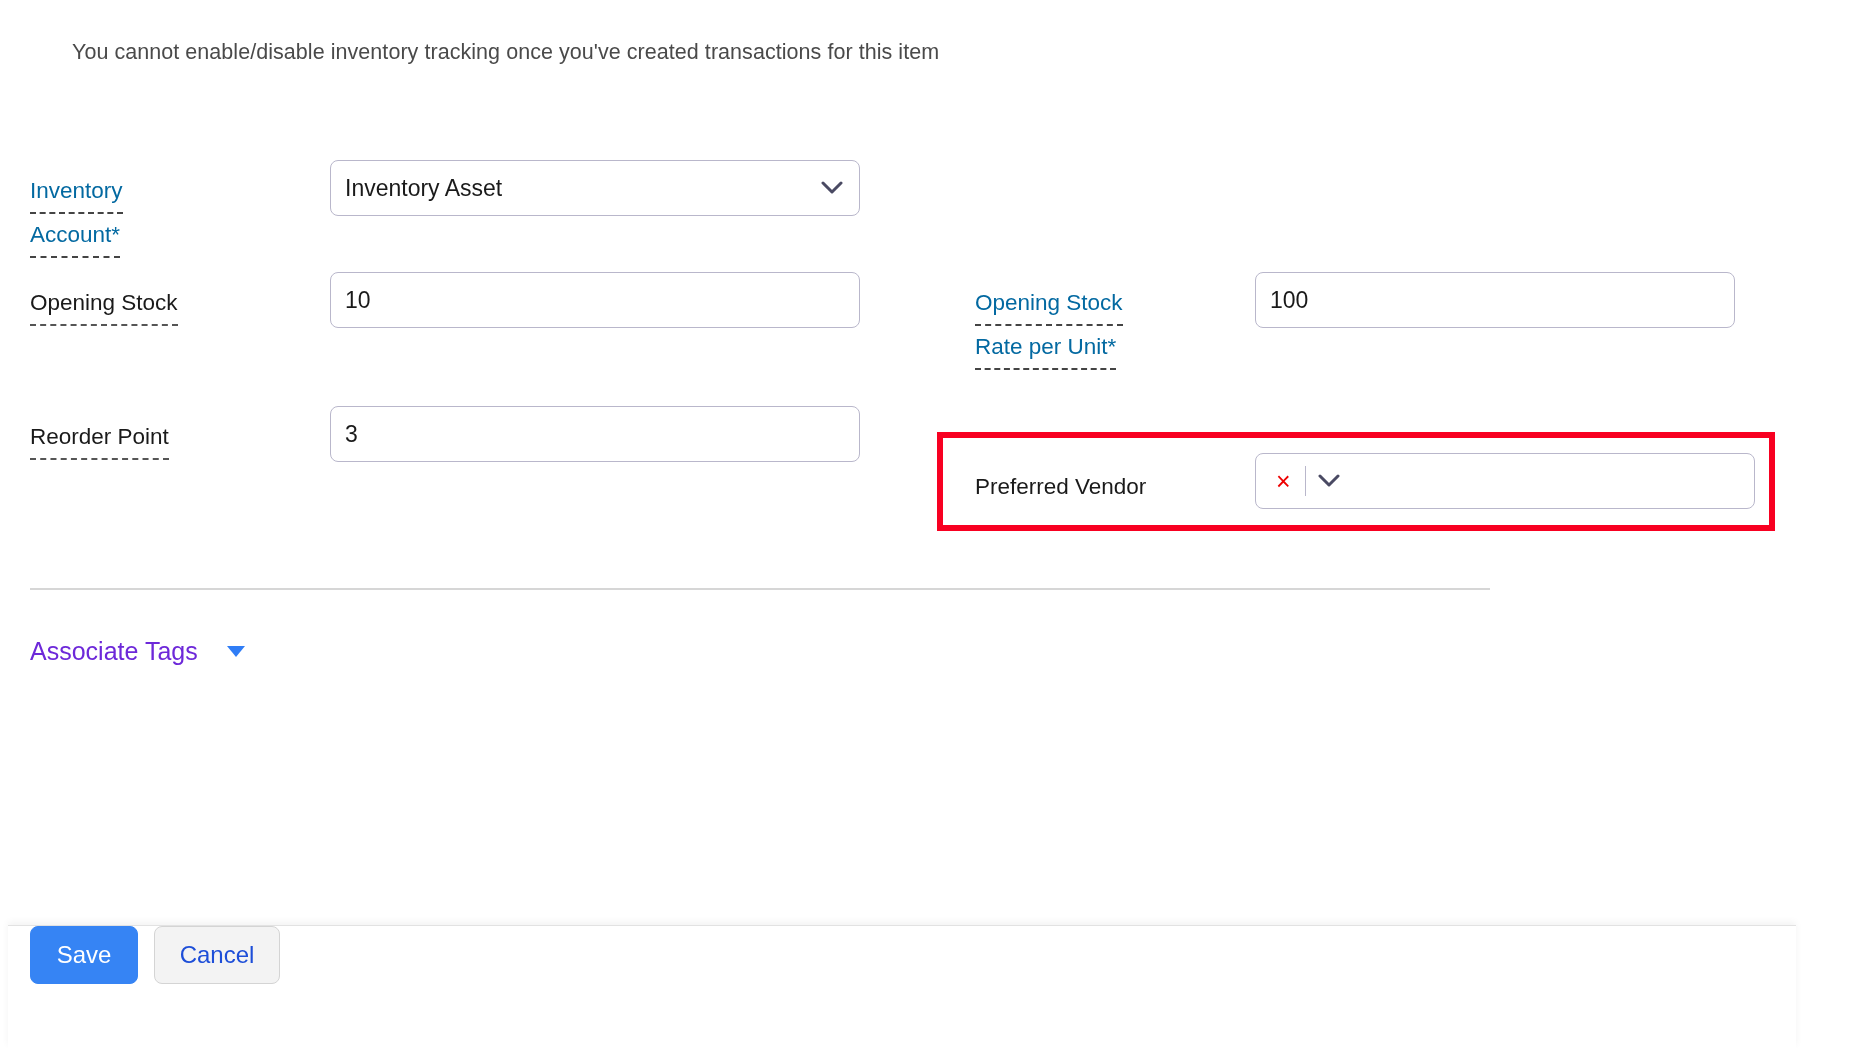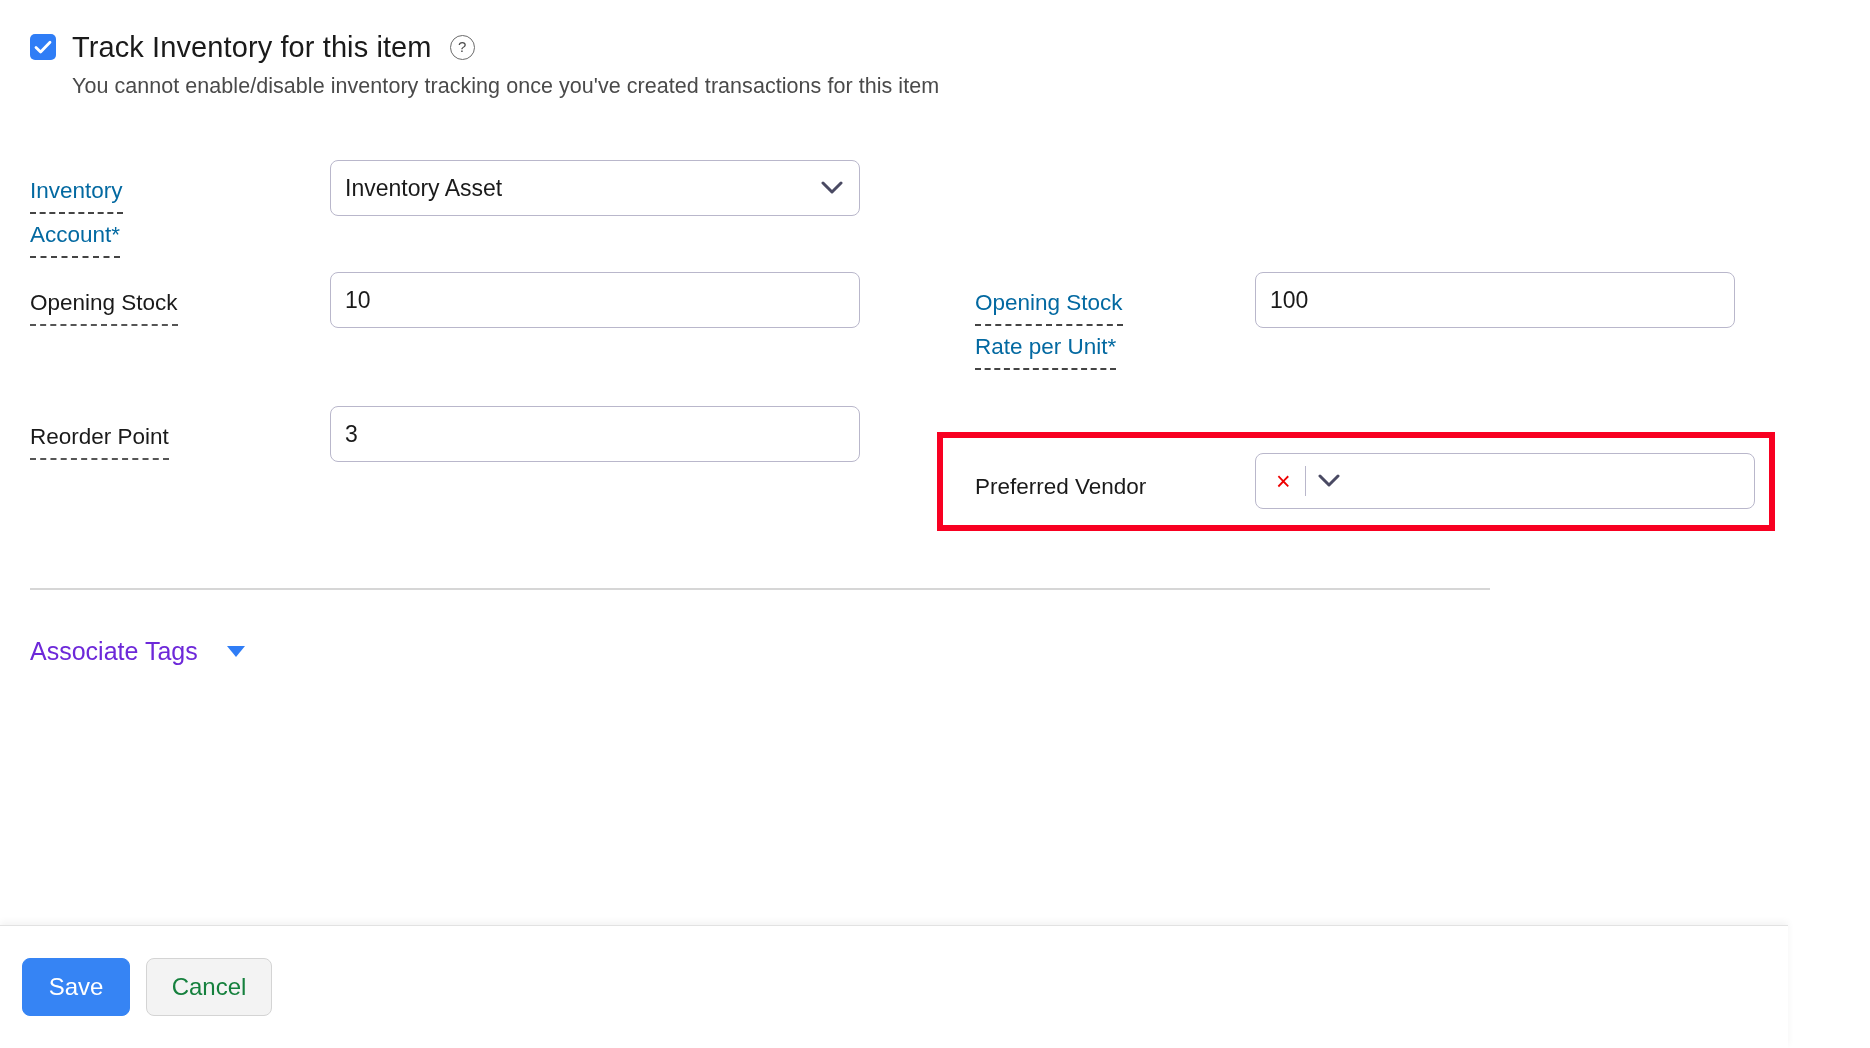--- a/index.html
+++ b/index.html
@@ -192,30 +192,30 @@
     width: 0; height: 0;
     border-left: 9px solid transparent;
     border-right: 9px solid transparent;
     border-top: 11px solid #2f7df6;
     display: inline-block;
   }
 
   
   .footer {
     position: absolute;
-    left: 0;
+    left: 8px;
     bottom: 0;
     width: 1788px;
     height: 123px;
     background: #ffffff;
     border-top: 1.5px solid #e2e2e2;
     box-shadow: 0 -3px 7px rgba(0,0,0,0.05);
     box-sizing: border-box;
     display: flex;
-    align-items: center;
+    align-items: flex-start;
     padding-left: 22px;
     gap: 16px;
   }
   .btn {
     box-sizing: border-box;
     height: 58px;
     border-radius: 8px;
     font-size: 24px;
     display: inline-flex;
     align-items: center;
@@ -225,38 +225,29 @@
     white-space: nowrap;
   }
   .btn-primary {
     background: #3684f4;
     color: #ffffff;
     border: 1px solid #3684f4;
     min-width: 108px;
   }
   .btn-secondary {
     background: #f3f3f3;
-    color: #15803d;
+    color: #1d4ed8;
     border: 1.5px solid #d4d4d4;
     min-width: 126px;
   }
 </style>
 </head>
 <body>
 
 <div class="track-block">
-  <div class="track-row">
-    <span class="checkbox">
-      <svg width="26" height="26" viewBox="0 0 26 26">
-        <path d="M6 13.4 L10.6 18 L20 8.2" fill="none" stroke="#ffffff" stroke-width="2.8" stroke-linecap="round" stroke-linejoin="round"></path>
-      </svg>
-    </span>
-    <span class="track-label">Track Inventory for this item</span>
-    <span class="help-icon">?</span>
-  </div>
   <div class="track-help">You cannot enable/disable inventory tracking once you've created transactions for this item</div>
 </div>
 
 <div class="form-area">
 
   <div class="field-label required" id="row-inv-label">
     <span class="lbl-line">Inventory</span>
     <span class="lbl-line">Account*</span>
   </div>
   <div class="ctrl" id="row-inv-ctrl">

